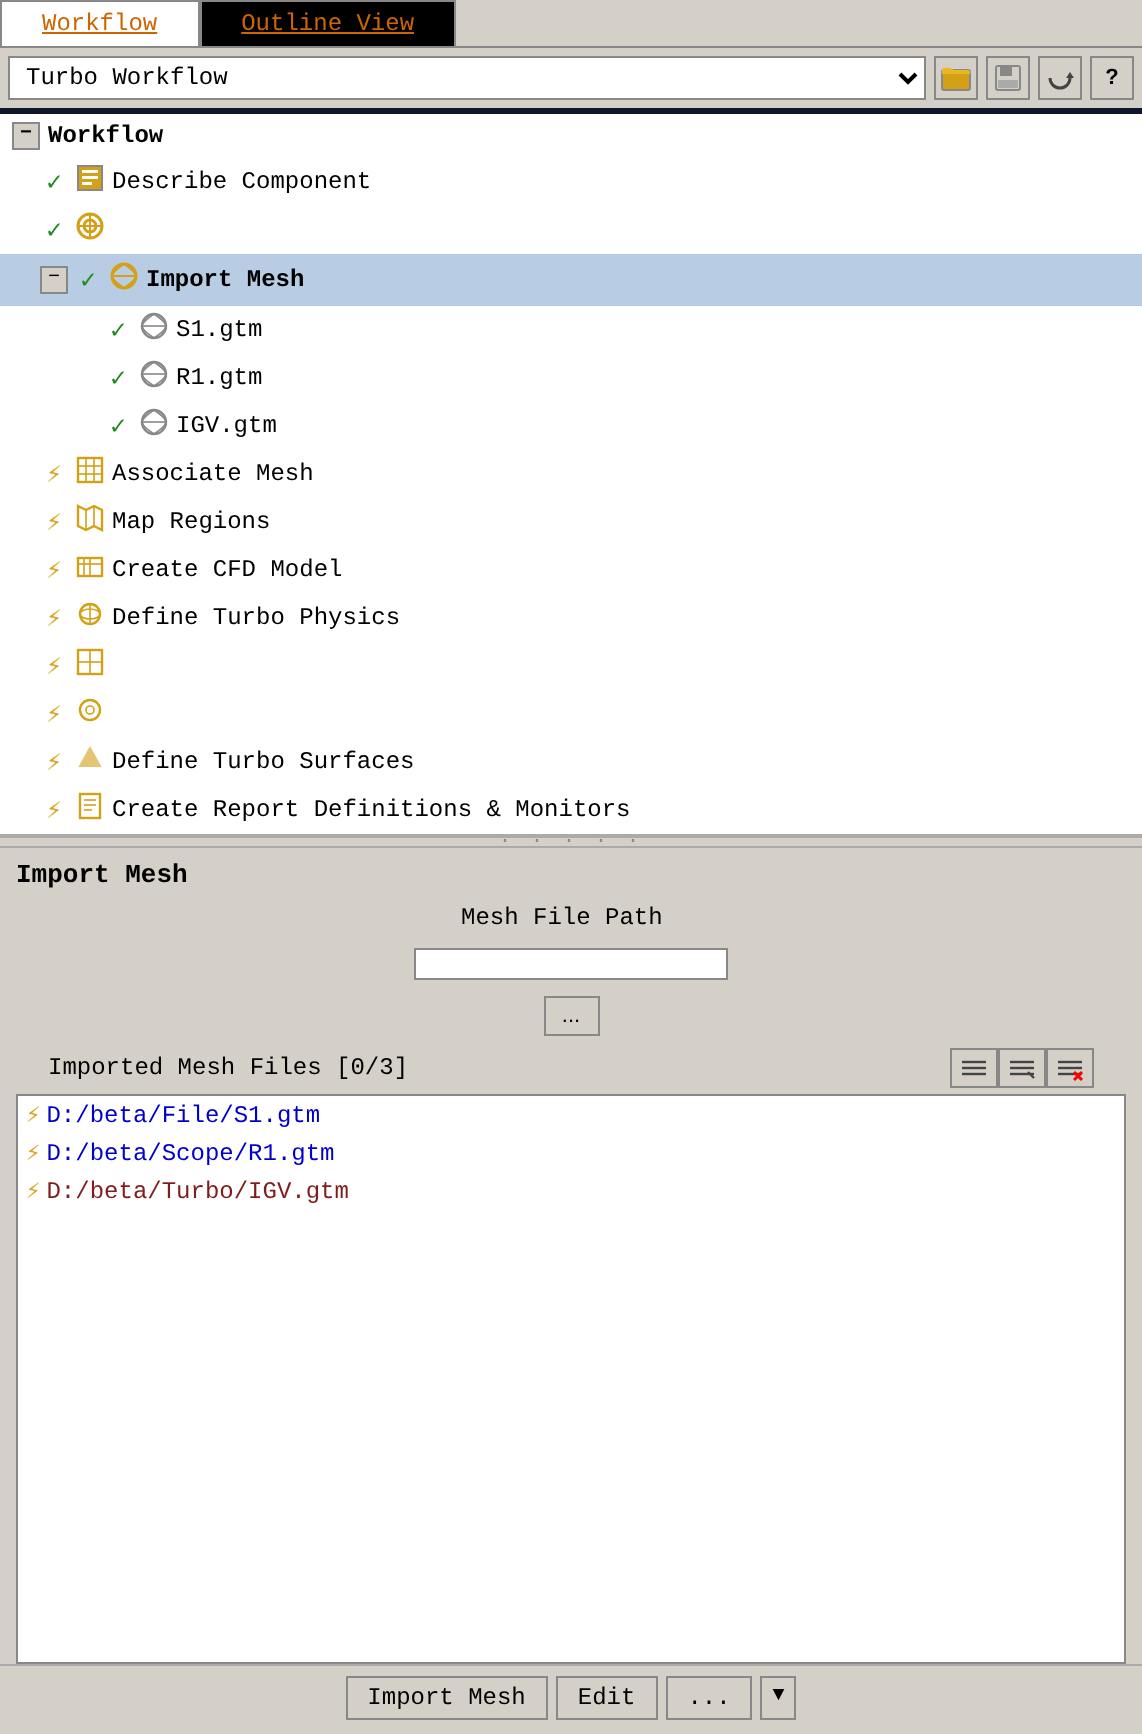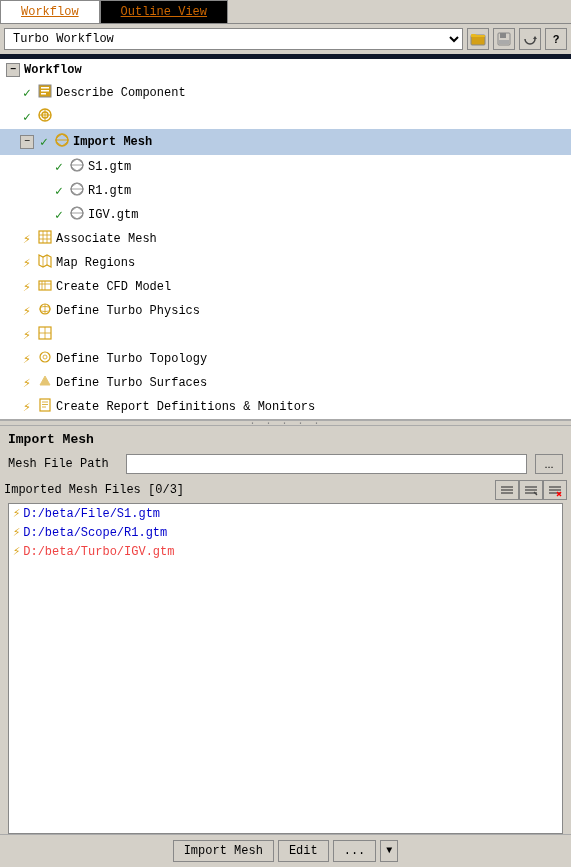--- a/index.html
+++ b/index.html
@@ -33,21 +33,21 @@
       color: #cc6600;
       text-decoration: underline;
     }
 
     
     .toolbar-row {
       display: flex;
       align-items: center;
       padding: 4px 4px;
       background: #d4d0c8;
-      border-bottom: 5px solid #0f172a;
+      border-bottom: 3px solid #0f172a;
       gap: 4px;
     }
     .dropdown-select {
       flex: 1;
       font-family: 'Courier New', Courier, monospace;
       font-size: 12px;
       padding: 2px 4px;
       background: white;
       border: 1px solid #888;
       height: 22px;
@@ -169,20 +169,21 @@
       font-size: 13px;
       padding: 6px 8px 4px 8px;
       font-family: 'Courier New', Courier, monospace;
     }
 
     .prop-row {
       display: flex;
       align-items: center;
       padding: 3px 8px;
       gap: 8px;
+      flex-direction: column;
     }
     .prop-label {
       font-family: 'Courier New', Courier, monospace;
       font-size: 12px;
       width: 110px;
       flex-shrink: 0;
     }
     .prop-input {
       flex: 1;
       height: 20px;
@@ -198,21 +199,21 @@
       font-size: 11px;
       cursor: pointer;
       display: flex;
       align-items: center;
       justify-content: center;
     }
 
     .list-header {
       display: flex;
       align-items: center;
-      padding: 3px 4px;
+      padding: 3px 24px;
       gap: 0;
     }
     .list-title {
       flex: 1;
       font-family: 'Courier New', Courier, monospace;
       font-size: 12px;
     }
     .list-btn {
       width: 24px;
       height: 20px;
@@ -236,21 +237,21 @@
     .file-item {
       padding: 2px 4px;
       font-family: 'Courier New', Courier, monospace;
       font-size: 12px;
       cursor: pointer;
       display: flex;
       align-items: center;
       gap: 3px;
     }
     .file-text-blue { color: #0000cc; }
-    .file-text-gold { color: #ef4444; }
+    .file-text-gold { color: #7f1d1d; }
 
     
     .bottom-bar {
       height: 32px;
       background: #d4d0c8;
       border-top: 1px solid #aaa;
       display: flex;
       align-items: center;
       justify-content: center;
       gap: 4px;
@@ -463,21 +464,20 @@
     </div>
 
     <div class="tree-item indent-2">
       <span class="lightning-icon">⚡</span>
       <span>
         <svg width="16" height="16" viewBox="0 0 16 16">
           <circle cx="8" cy="8" r="5" fill="none" stroke="#d4a017" stroke-width="1.2"></circle>
           <circle cx="8" cy="8" r="2" fill="none" stroke="#d4a017" stroke-width="0.8"></circle>
         </svg>
       </span>
-      <span class="item-label">Define Turbo Topology</span>
     </div>
 
     <div class="tree-item indent-2">
       <span class="lightning-icon">⚡</span>
       <span>
         <svg width="16" height="16" viewBox="0 0 16 16">
           <path d="M3 12 L8 3 L13 12 Z" fill="#d4a017" opacity="0.6" stroke="#d4a017" stroke-width="1"></path>
         </svg>
       </span>
       <span class="item-label">Define Turbo Surfaces</span>

